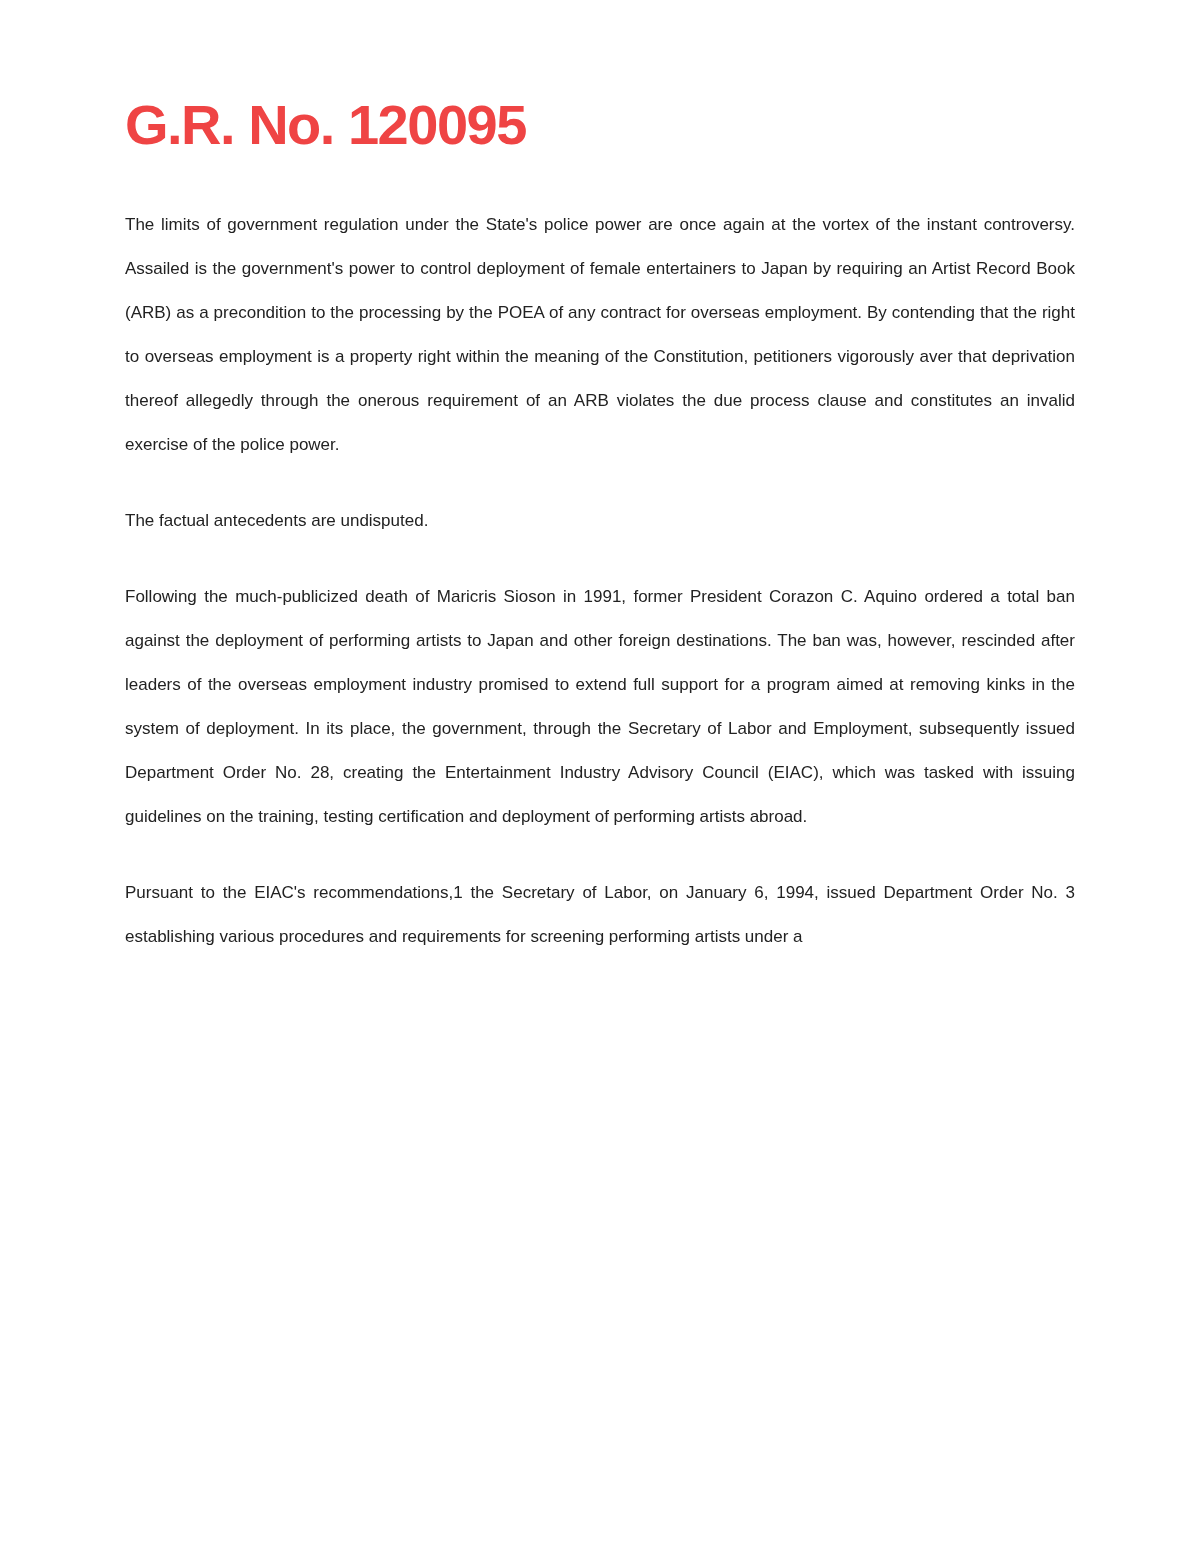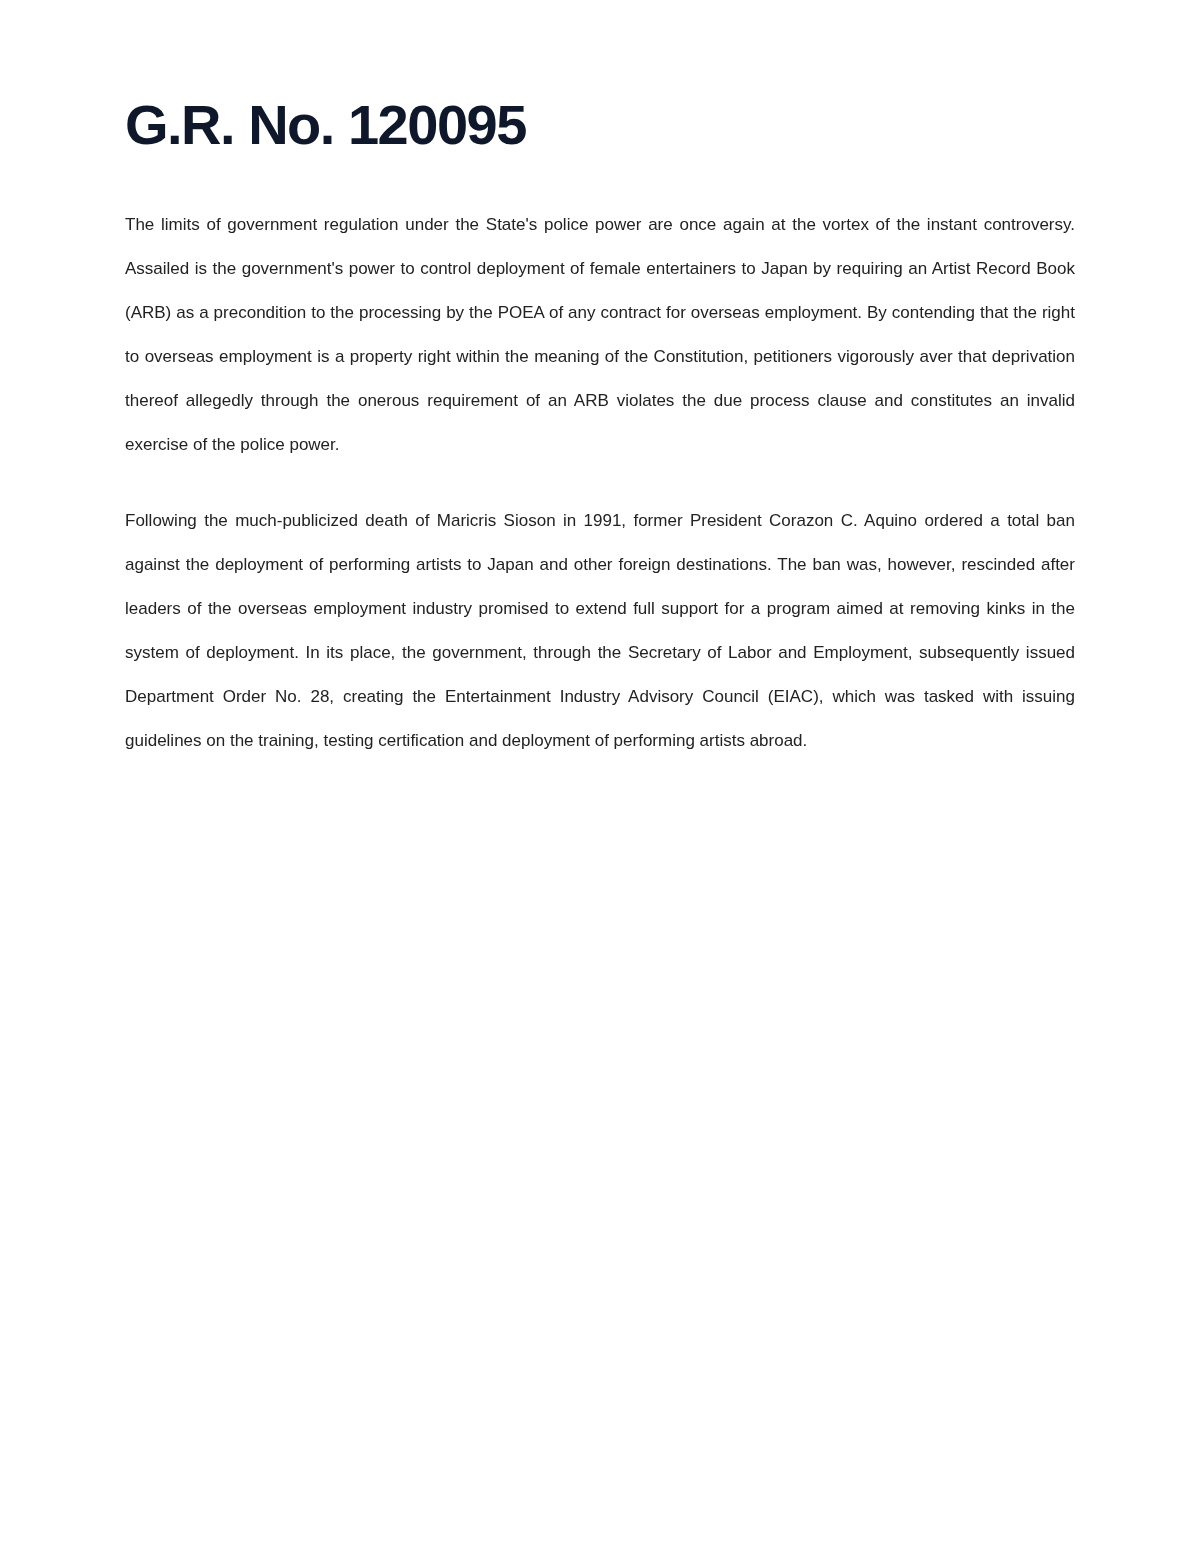--- a/index.html
+++ b/index.html
@@ -16,37 +16,39 @@
   .page {
     width: 1200px;
     height: 1553px;
     background: #ffffff;
     padding: 92px 125px 0 125px;
   }
   .doc-title {
     font-size: 56px;
     font-weight: 700;
     letter-spacing: -1.5px;
-    color: #0f172a;
+    color: #ef4444;
     margin-bottom: 46px;
     font-family: "Liberation Sans", sans-serif;
   }
   .doc-paragraph {
     font-size: 17px;
     line-height: 44px;
     text-align: justify;
     color: #222222;
     margin-bottom: 32px;
     font-family: "Liberation Sans", sans-serif;
   }
 </style>
 </head>
 <body>
 
 <div class="page">
   <h1 class="doc-title">G.R. No. 120095</h1>
 
   <p class="doc-paragraph">The limits of government regulation under the State's police power are once again at the vortex of the instant controversy. Assailed is the government's power to control deployment of female entertainers to Japan by requiring an Artist Record Book (ARB) as a precondition to the processing by the POEA of any contract for overseas employment. By contending that the right to overseas employment is a property right within the meaning of the Constitution, petitioners vigorously aver that deprivation thereof allegedly through the onerous requirement of an ARB violates the due process clause and constitutes an invalid exercise of the police power.</p>
 
+  <p class="doc-paragraph">The factual antecedents are undisputed.</p>
 
   <p class="doc-paragraph">Following the much-publicized death of Maricris Sioson in 1991, former President Corazon C. Aquino ordered a total ban against the deployment of performing artists to Japan and other foreign destinations. The ban was, however, rescinded after leaders of the overseas employment industry promised to extend full support for a program aimed at removing kinks in the system of deployment. In its place, the government, through the Secretary of Labor and Employment, subsequently issued Department Order No. 28, creating the Entertainment Industry Advisory Council (EIAC), which was tasked with issuing guidelines on the training, testing certification and deployment of performing artists abroad.</p>
 
+  <p class="doc-paragraph">Pursuant to the EIAC's recommendations,1 the Secretary of Labor, on January 6, 1994, issued Department Order No. 3 establishing various procedures and requirements for screening performing artists under a</p>
 </div>
 
 </body></html>

